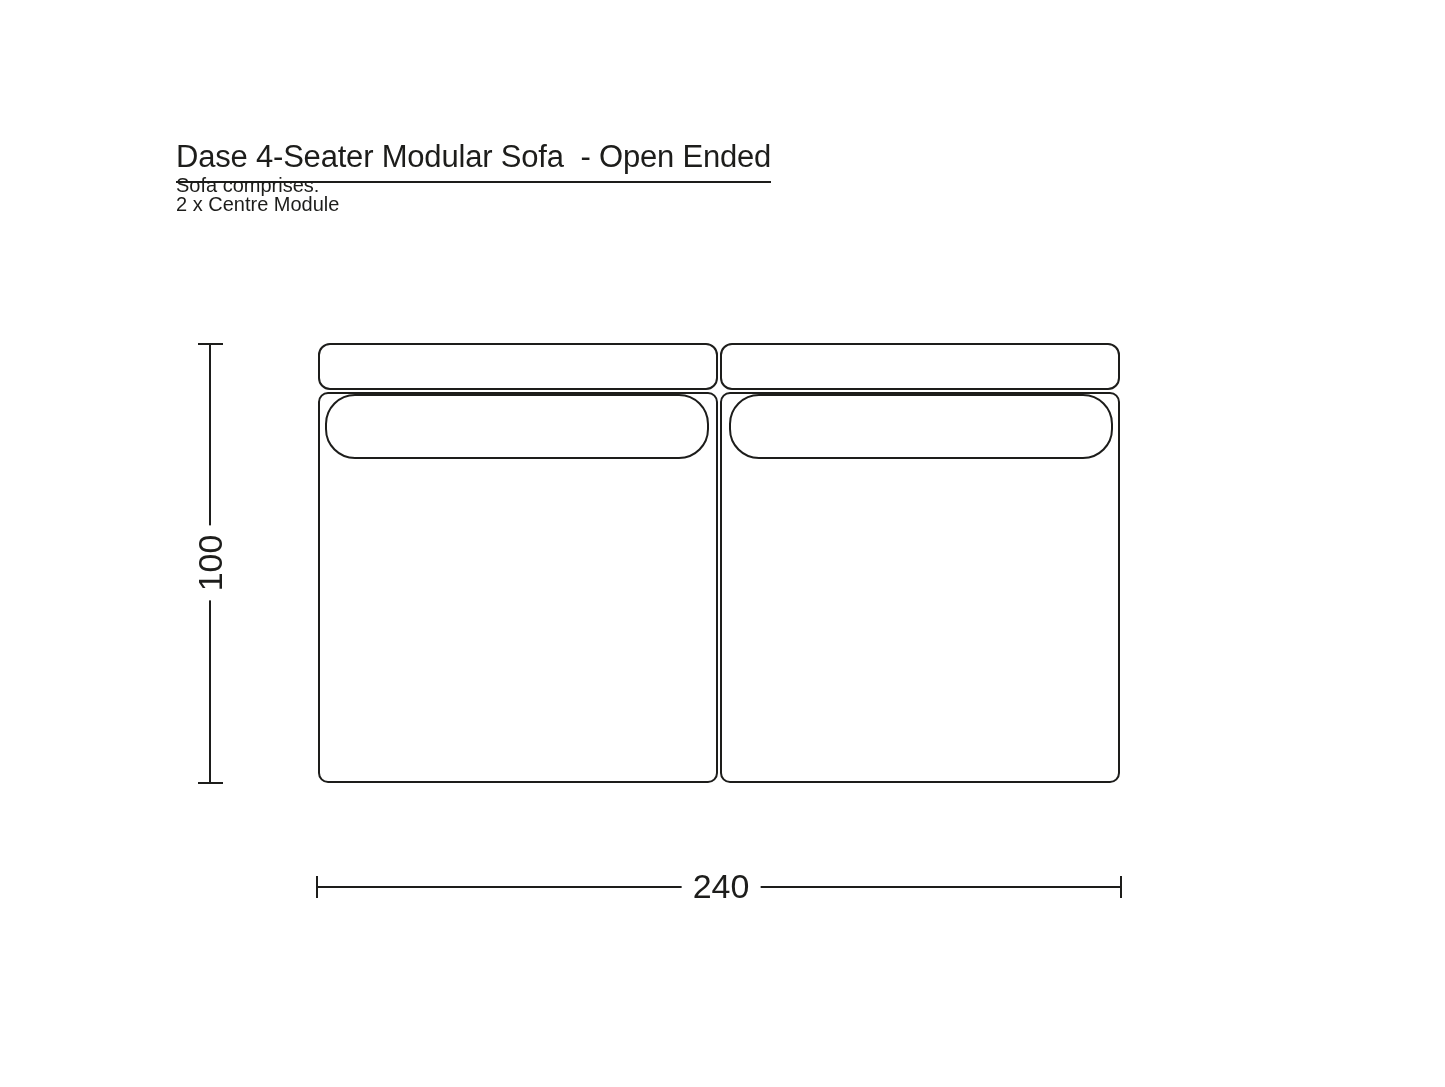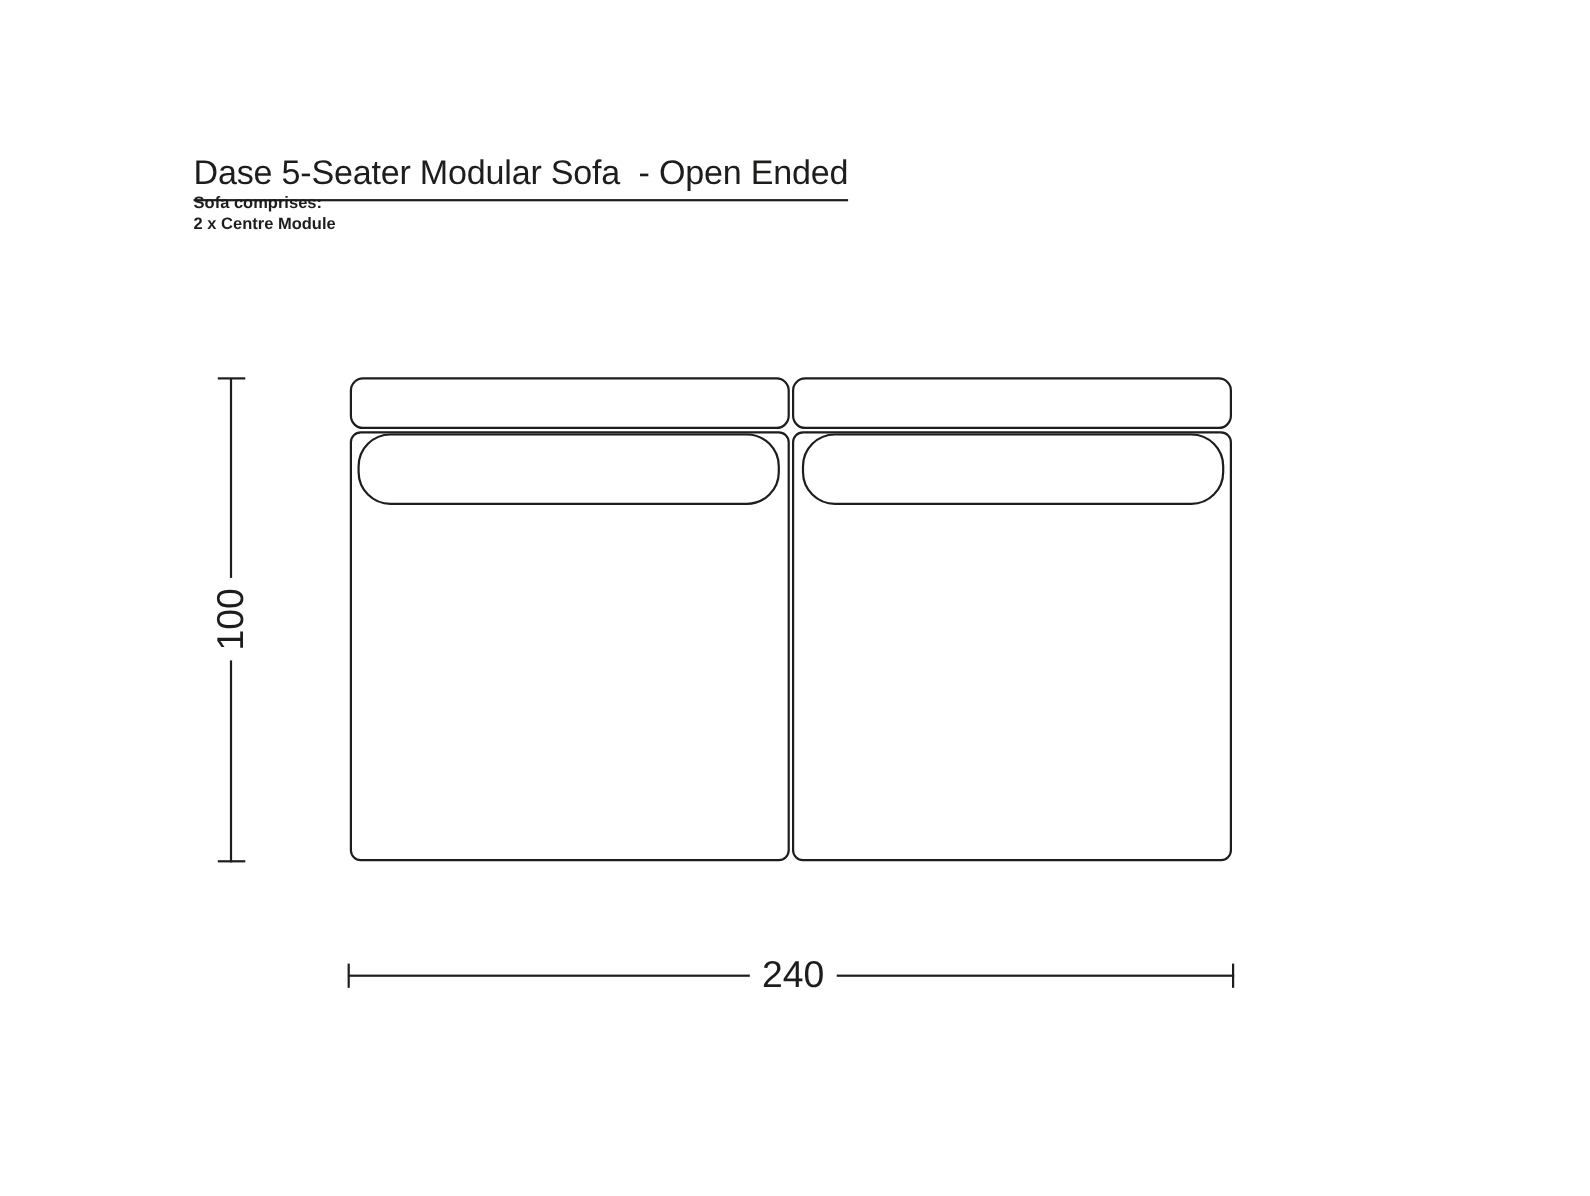--- a/index.html
+++ b/index.html
@@ -18,21 +18,21 @@
   
   .title{
     position:absolute;left:176px;top:119px;
     font-size:31px;font-weight:400;letter-spacing:-0.2px;
     line-height:1.1;white-space:pre;
     padding-bottom:7px;
     border-bottom:2px solid var(--ink);
   }
   .subtitle{
     position:absolute;left:176px;top:176px;
-    font-size:15px;line-height:18.5px;font-weight:700;
+    font-size:20px;line-height:18.5px;font-weight:400;
   }
   
   .part{
     position:absolute;
     box-sizing:border-box;
     border:2.5px solid var(--ink);
     background:var(--background);
   }
   .back-top{top:343px;width:400px;height:47px;border-radius:12px;}
   .back-top.left{left:318px;}
@@ -69,21 +69,21 @@
     left:721px;top:886px;
     transform:translate(-50%,-50%);
     padding:0 11px;
   }
 </style>
 </head>
 <body>
 
 <div class="stage">
 
-  <h1 class="title">Dase 5-Seater Modular Sofa  - Open Ended</h1>
+  <h1 class="title">Dase 4-Seater Modular Sofa  - Open Ended</h1>
 
   <div class="subtitle">
     <div>Sofa comprises:</div>
     <div>2 x Centre Module</div>
   </div>
 
   <div>
     <div class="part back-top left"></div>
     <div class="part back-top right"></div>
     <div class="part body left"></div>

